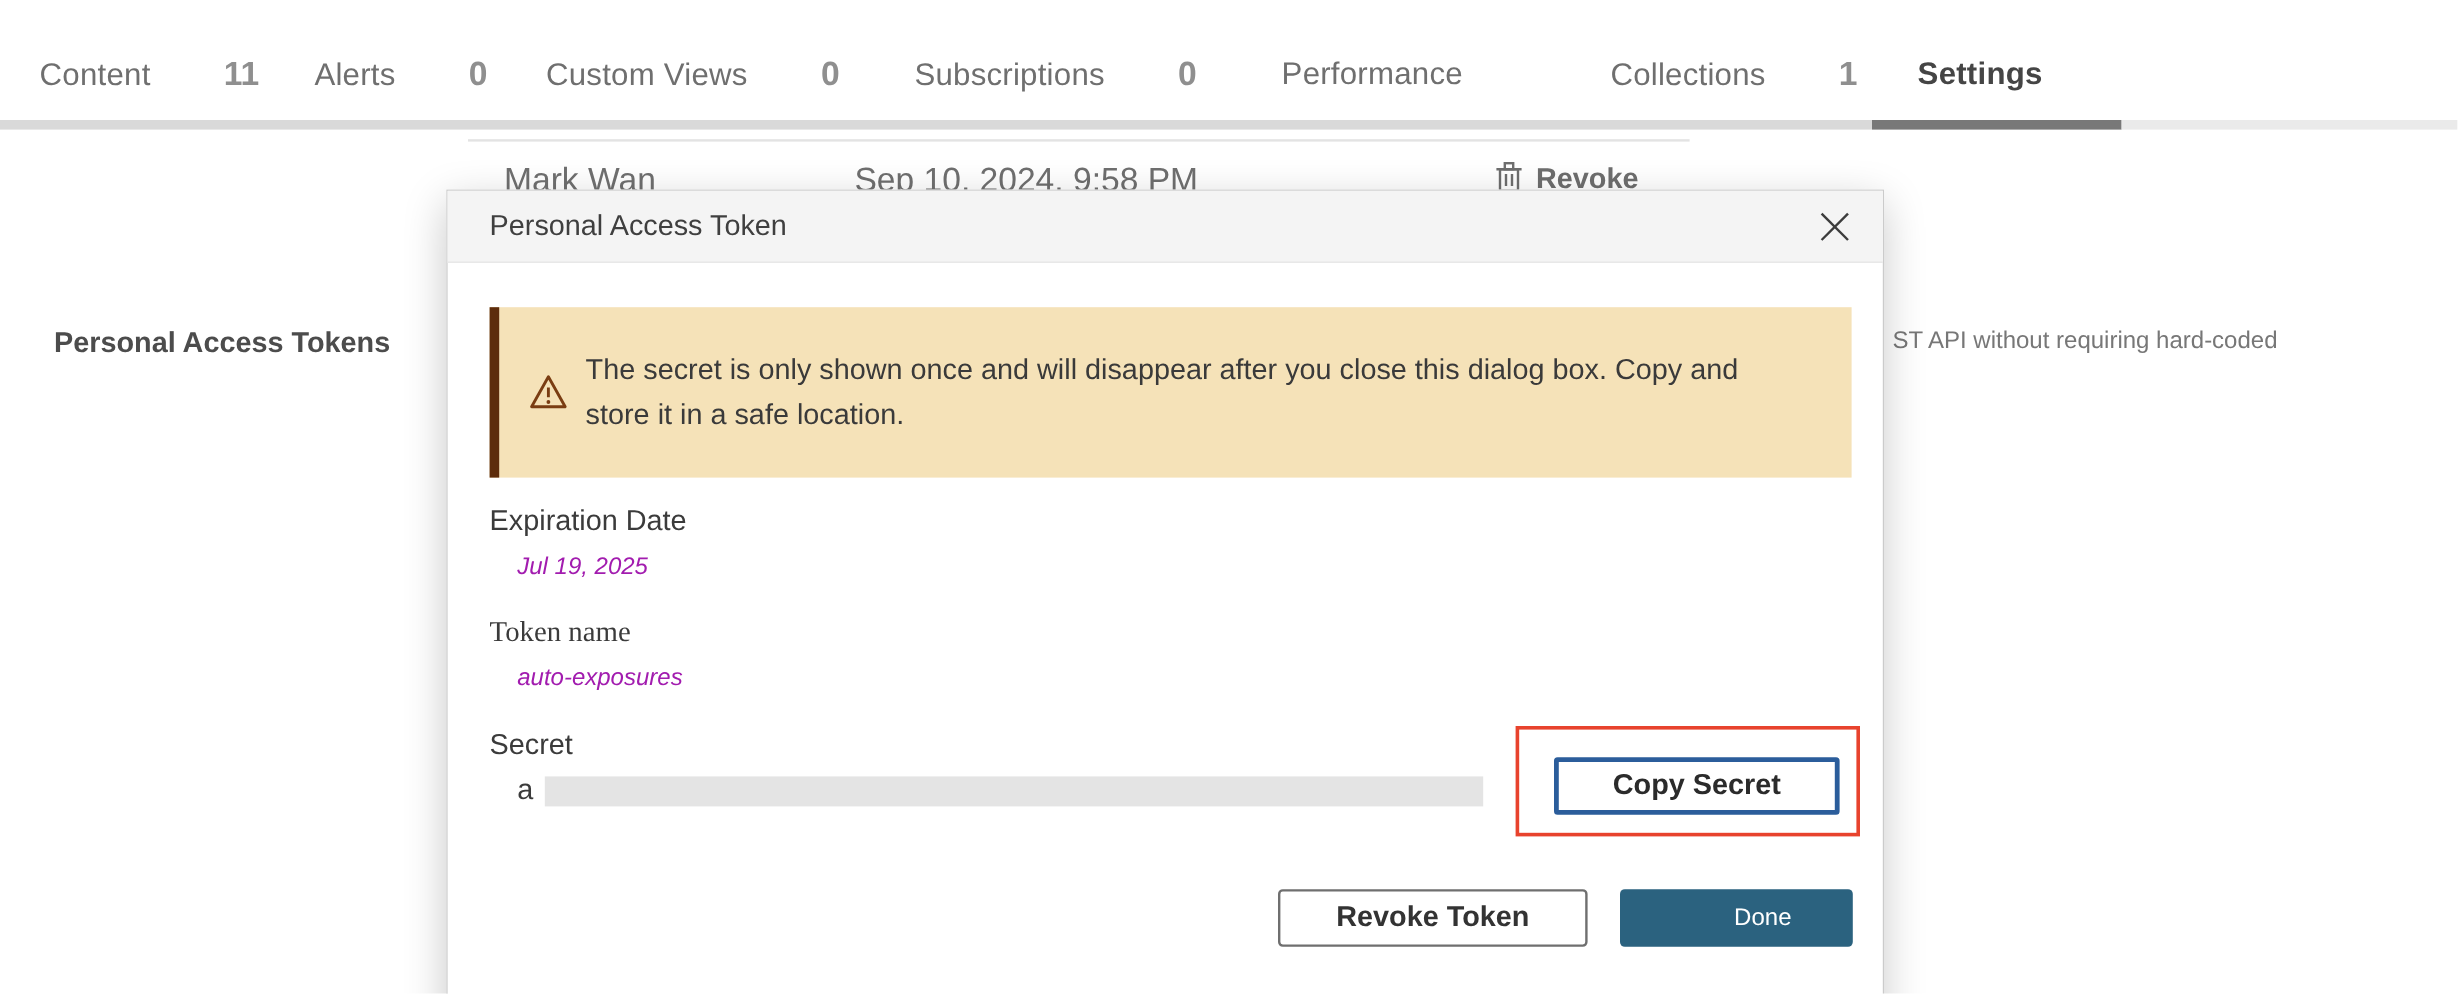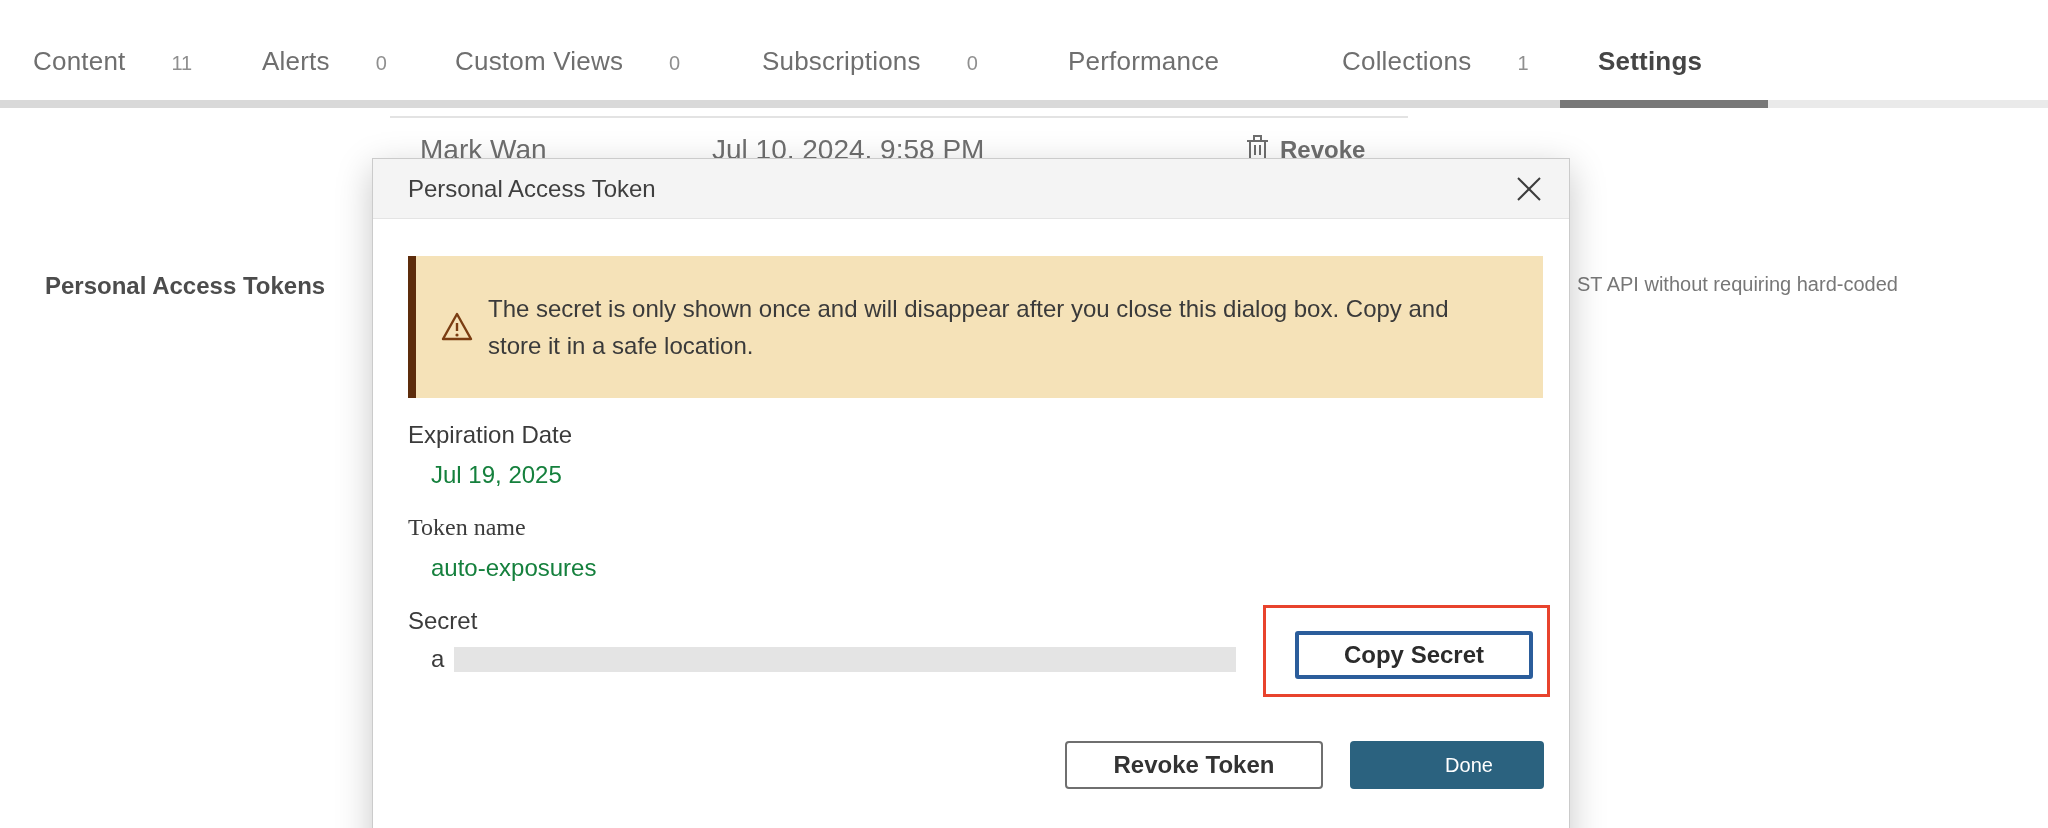--- a/index.html
+++ b/index.html
@@ -4,21 +4,21 @@
 <style>
   * { margin:0; padding:0; box-sizing:border-box; }
   html,body { width:2048px; height:828px; background:#ffffff; overflow:hidden;
               font-family:"Liberation Sans","DejaVu Sans",sans-serif; }
   .page { position:relative; width:2048px; height:828px; }
 
   
   .tab-bar { position:absolute; top:0; left:0; width:2048px; height:108px; background:#fff; }
   .tab { position:absolute; top:46px; height:34px; display:flex; align-items:baseline; cursor:pointer;gap:34px; }
   .tab-label { font-size:26px; color:#6f6f6f; letter-spacing:0.2px; }
-  .tab-count { font-size:20px; color:#8f8f8f; margin-left:12px; }
+  .tab-count { font-size:28px; color:#8f8f8f; margin-left:27px;font-weight:bold; }
   .tab.active .tab-label { color:#454545; font-weight:bold; }
   .underline-track-left  { position:absolute; top:100px; left:0;     width:1560px; height:8px; background:#d9d9d9; }
   .underline-active      { position:absolute; top:100px; left:1560px; width:208px; height:8px; background:var(--tab-underline-active,#787878); }
   .underline-track-right { position:absolute; top:100px; left:1768px; width:280px; height:8px; background:#eaeaea; }
 
   
   .bg-layer { position:absolute; inset:0; z-index:1; }
   .row-divider { position:absolute; left:390px; top:116px; width:1018px; height:2px; background:#e3e3e3; }
   .bg-user, .bg-timestamp { position:absolute; top:134px; font-size:28px; color:#6f6f6f; }
   .bg-user { left:420px; }
@@ -37,21 +37,21 @@
   .close-btn { position:absolute; right:22px; top:12px; width:36px; height:36px; background:none; border:none;
                cursor:pointer; display:flex; align-items:center; justify-content:center; }
 
   .warning-box { position:absolute; left:35px; top:97px; width:1135px; height:142px;
                  background:var(--warning-bg,#f5e2b8); border-left:8px solid var(--warning-border,#5d2c0c);
                  display:flex; align-items:center; padding-left:24px; }
   .warning-icon { flex:0 0 auto; margin-right:14px; }
   .warning-text { font-size:24px; line-height:37px; color:#3a3a3a; max-width:990px; }
 
   .field-label { position:absolute; left:35px; font-size:24px; color:#3b3b3b; }
-  .field-value { position:absolute; left:58px; font-size:24px; color:#15803d; }
+  .field-value { position:absolute; left:58px; font-size:20px; color:#a21caf;font-style:italic; }
   .lbl-exp   { top:262px; }  .val-exp   { top:302px; }
   .lbl-token { top:355px;font-family:Liberation Serif, serif; }  .val-token { top:395px; }
   .lbl-secret{ top:448px; }
   .secret-row { position:absolute; left:58px; top:486px; display:flex; align-items:center; }
   .secret-char { font-size:24px; color:#3b3b3b; }
   .secret-bar { margin-left:10px; width:782px; height:25px; background:#e4e4e4; }
 
   .copy-btn { position:absolute; left:922px; top:472px; width:238px; height:48px; background:#ffffff;
               border:4px solid var(--accent-blue,#2b5d9b); border-radius:3px; font-size:24px; font-weight:bold;
               color:#2b2b2b; cursor:pointer; font-family:inherit; }
@@ -98,21 +98,21 @@
       <span class="tab-label">Settings</span>
     </div>
     <div class="underline-track-left"></div>
     <div class="underline-active"></div>
     <div class="underline-track-right"></div>
   </div>
 
   <div class="bg-layer">
     <div class="row-divider"></div>
     <span class="bg-user">Mark Wan</span>
-    <span class="bg-timestamp">Jul 10, 2024, 9:58 PM</span>
+    <span class="bg-timestamp">Sep 10, 2024, 9:58 PM</span>
     <span class="bg-trash">
       <svg width="23" height="28" viewBox="0 0 23 28" fill="none" stroke="#6e6e6e" stroke-width="2">
         <rect x="4" y="8" width="15" height="18" rx="1"></rect>
         <line x1="1" y1="8" x2="22" y2="8"></line>
         <rect x="8" y="3" width="7" height="5"></rect>
         <line x1="9" y1="12" x2="9" y2="22"></line>
         <line x1="14" y1="12" x2="14" y2="22"></line>
       </svg>
     </span>
     <span class="bg-action">Revoke</span>

